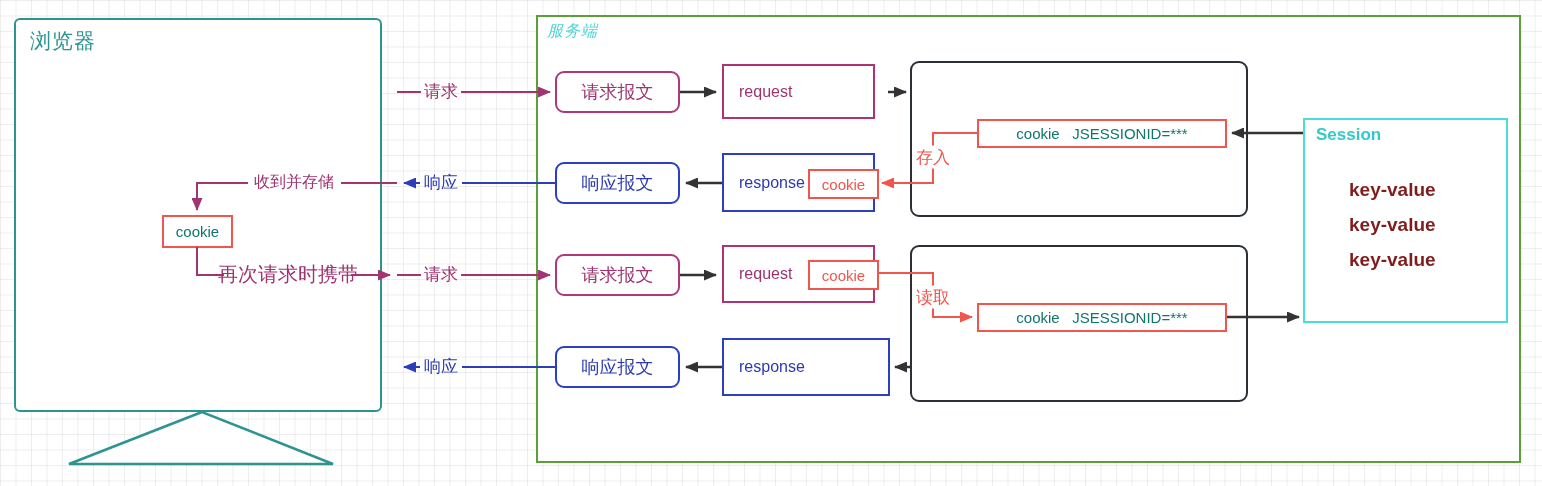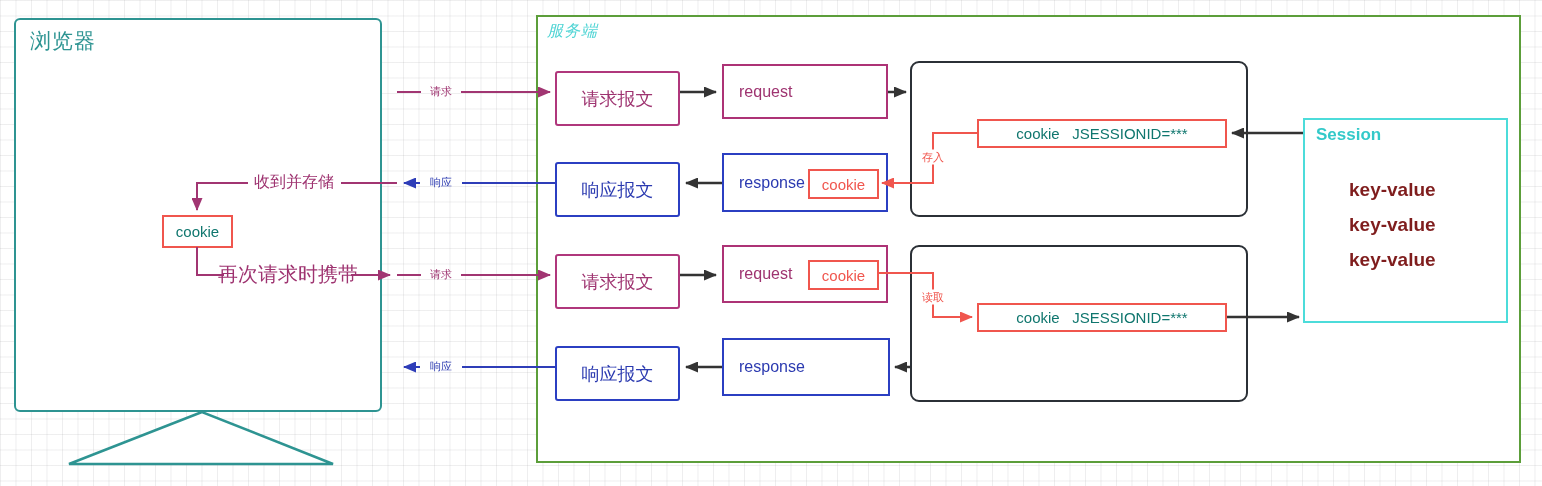--- a/index.html
+++ b/index.html
@@ -21,49 +21,49 @@
   #server-title{left:9px;top:4px;font-size:16px;color:#52d5d5;letter-spacing:1px;font-style:italic;}
   .blackbox{width:338px;background:#fff;border:2.5px solid #2b3036;border-radius:9px;z-index:2;}
   #blackbox-1{left:910px;top:61px;height:156px;}
   #blackbox-2{left:910px;top:245px;height:157px;}
   #session-box{left:1303px;top:118px;width:205px;height:205px;background:#fff;
     border:2.5px solid #4cdcda;z-index:2;}
   #session-title{left:11px;top:5px;font-weight:bold;font-size:17px;color:#33c9c9;}
   #session-entries{left:44px;top:52px;}
   .kv{font-weight:bold;font-size:19px;color:#7f1d1d;line-height:35px;}
   
-  .msgbox{width:125px;height:55px;border-radius:3px;background:#fff;z-index:3;
+  .msgbox{width:125px;height:42px;border-radius:9px;background:#fff;z-index:3;
     display:flex;align-items:center;justify-content:center;font-size:18px;}
   .msg-purple{border:2.5px solid #b0377c;color:#9e3370;}
   .msg-blue{border:2.5px solid #2b3fc2;color:#2b3ab0;}
   #reqmsg-1{left:555px;top:71px;} #respmsg-1{left:555px;top:162px;}
   #reqmsg-2{left:555px;top:254px;} #respmsg-2{left:555px;top:346px;}
   
-  .iobox{width:166px;background:#fff;z-index:3;display:flex;align-items:center;font-size:16px;}
+  .iobox{width:153px;background:#fff;z-index:3;display:flex;align-items:center;font-size:16px;}
   .io-purple{border:2.5px solid #ad3376;color:#9e3370;}
   .io-blue{border:2.5px solid #2b3fc2;color:#2b3ab0;}
   .iobox .iolabel{margin-left:15px;}
   #request-1{left:722px;top:64px;height:55px;}
   #response-1{left:722px;top:153px;height:59px;}
   #request-2{left:722px;top:245px;height:58px;}
   #response-2{left:722px;top:338px;height:58px;width:168px;}
   .cookie-chip{position:absolute;left:84px;width:71px;height:30px;box-sizing:border-box;
     border:2.5px solid #f0564e;color:#f0564e;background:#fff;font-size:15px;
     display:flex;align-items:center;justify-content:center;}
   #response-1 .cookie-chip{top:14px;} #request-2 .cookie-chip{top:13px;}
   
   .redbox{border:2.5px solid #f0564e;color:#0f766e;background:#fff;z-index:3;
     display:flex;align-items:center;justify-content:center;}
   #browser-cookie{left:162px;top:215px;width:71px;height:33px;font-size:15px;}
   .cookie-session{left:977px;width:250px;height:29px;font-size:15px;white-space:pre;}
   #cookie-session-1{top:119px;} #cookie-session-2{top:303px;}
   
   #wires{position:absolute;left:0;top:0;z-index:5;pointer-events:none;}
   
-  .flow-label{position:absolute;transform:translate(-50%,-50%);z-index:6;font-size:11px;white-space:nowrap;}
+  .flow-label{position:absolute;transform:translate(-50%,-50%);z-index:6;font-size:17px;white-space:nowrap;}
   .lbl-purple{color:#9e3370;} .lbl-blue{color:#2b3ab0;}
   .lbl-red{color:#f0564e;background:#fff;padding:0 2px;}
   #lbl-req1{left:441px;top:91px;} #lbl-resp1{left:441px;top:182px;}
   #lbl-req2{left:441px;top:274px;} #lbl-resp2{left:441px;top:366px;}
   #lbl-store{left:294px;top:182px;font-size:16px;}
   #lbl-carry{left:288px;top:274px;font-size:20px;}
   #lbl-save{left:933px;top:157px;} #lbl-read{left:933px;top:297px;}
 </style>
 </head>
 <body>

